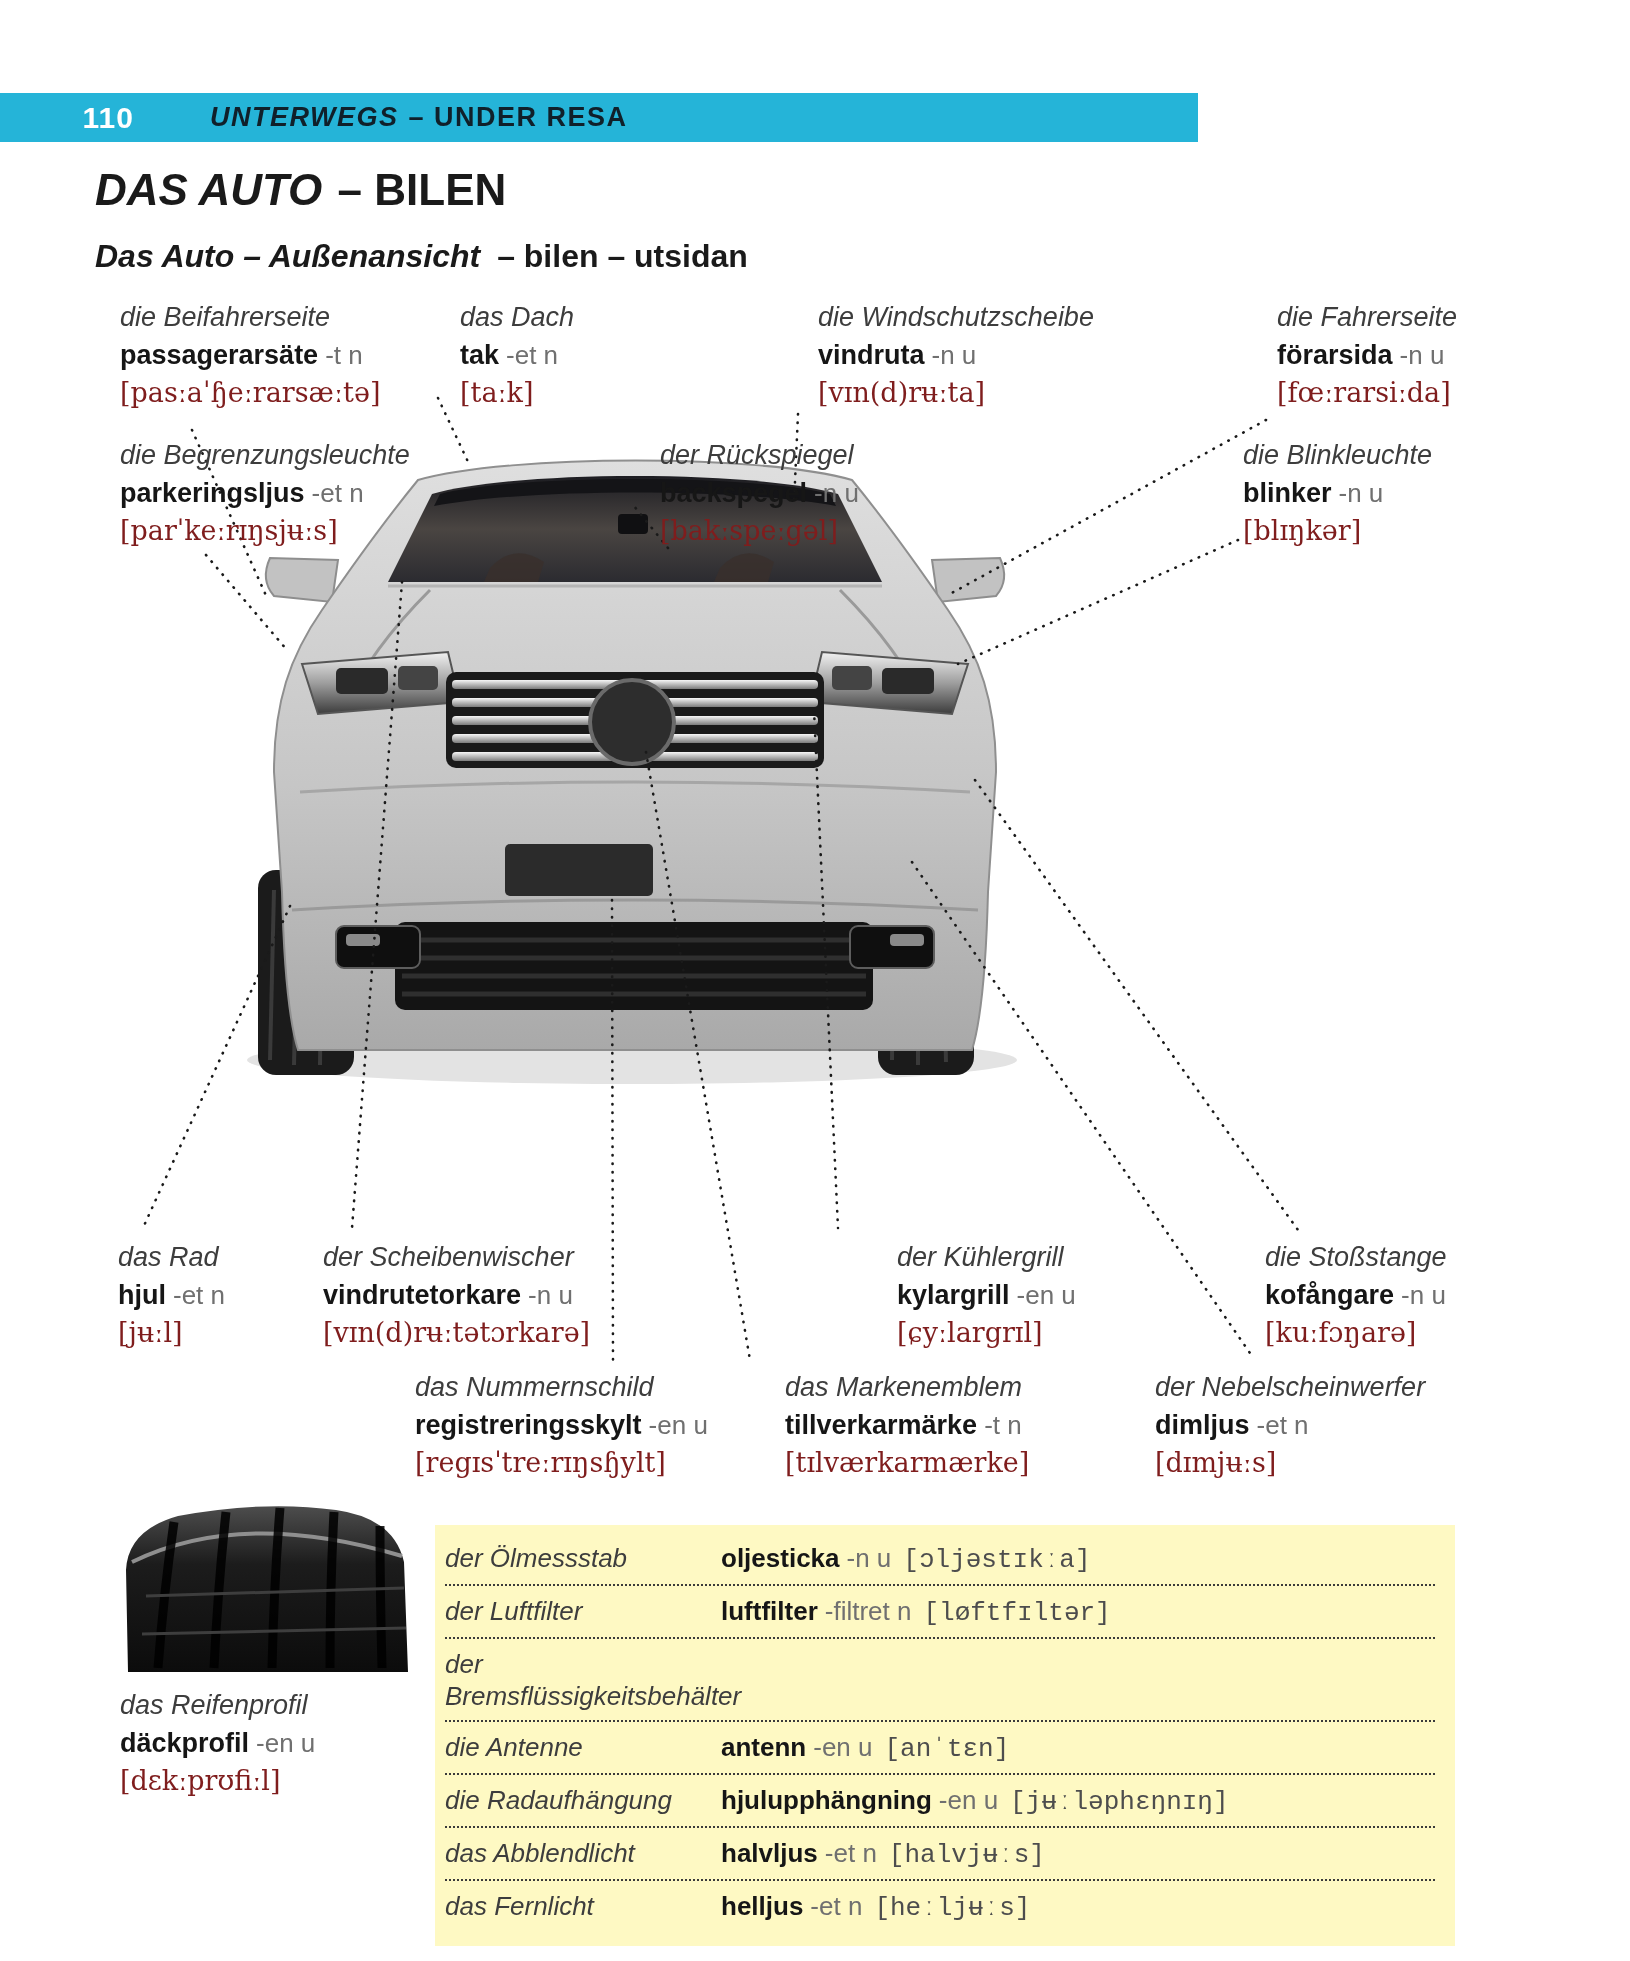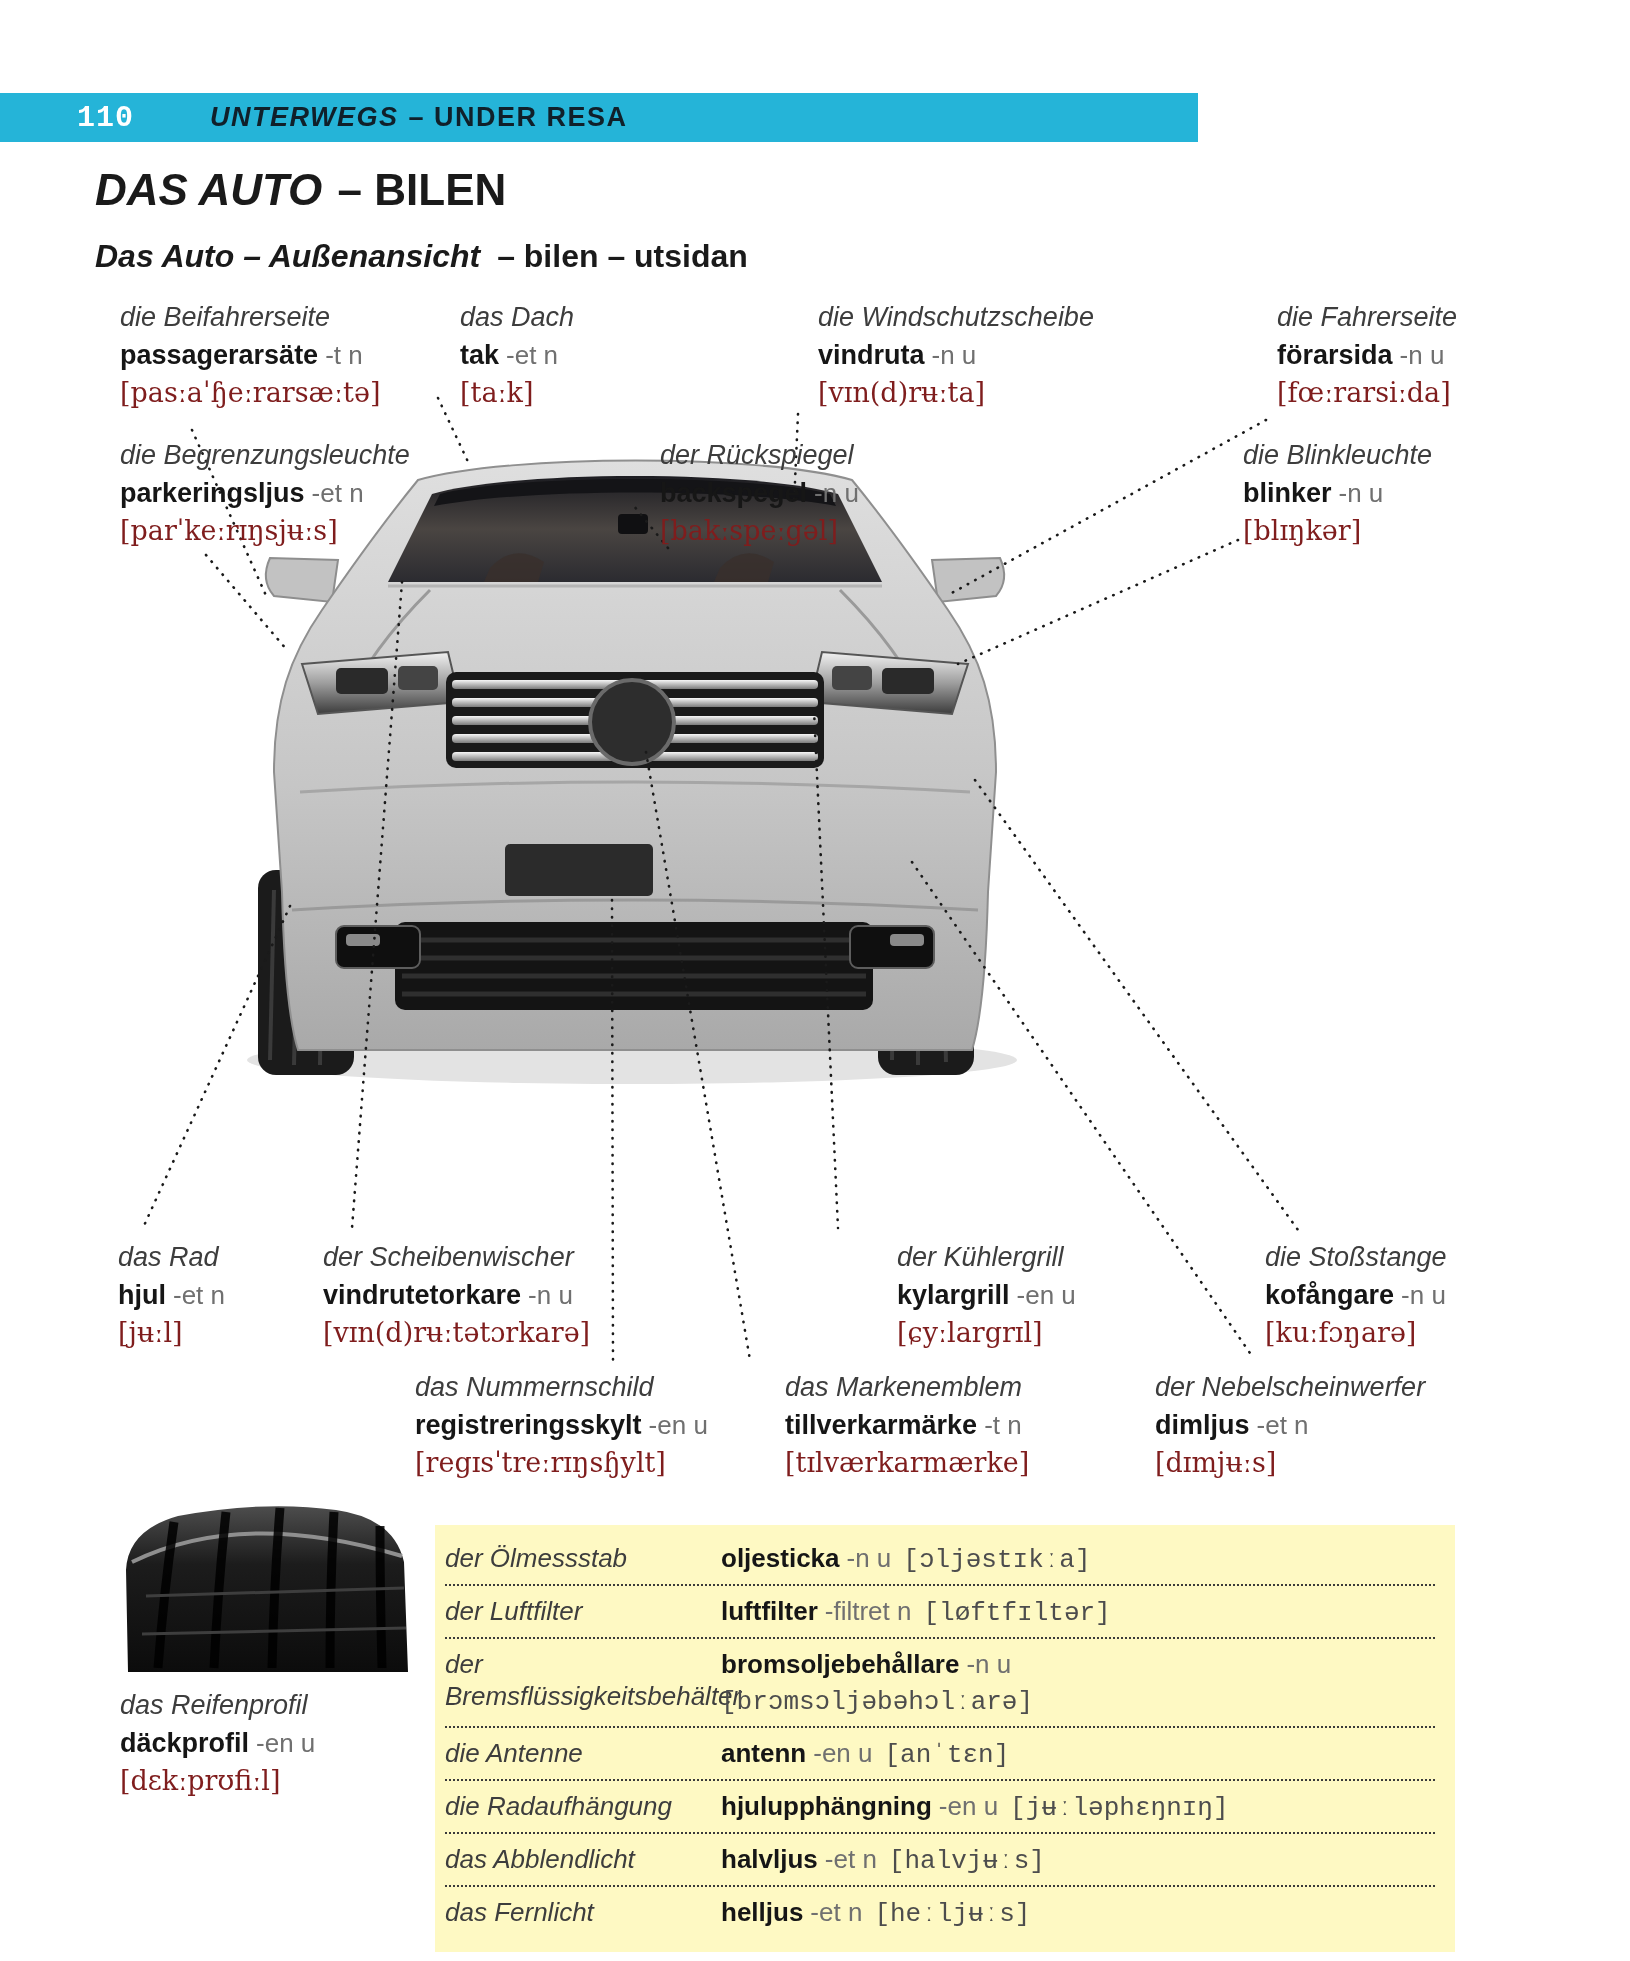--- a/index.html
+++ b/index.html
@@ -1,20 +1,20 @@
 <!DOCTYPE html>
 <html><head>
 <meta charset="utf-8">
 <style>
   html,body{margin:0;padding:0;background:#fff;}
   .page{position:relative;width:1630px;height:1961px;background:#ffffff;overflow:hidden;
         font-family:"Liberation Sans", sans-serif;color:#1a1a1a;}
   
   .bar{position:absolute;top:93px;height:49px;background:#25b4d8;}
-  .bar.num{left:0;width:152px;display:flex;align-items:center;justify-content:flex-end;padding-right:18px;box-sizing:border-box;font-family:Liberation Mono, monospace;}
+  .bar.num{left:0;width:152px;display:flex;align-items:center;justify-content:flex-end;padding-right:18px;box-sizing:border-box;}
   .bar.sect{left:152px;width:1046px;display:flex;align-items:center;padding-left:58px;box-sizing:border-box;}
   .pagenum{color:#fff;font-weight:700;font-size:30px;letter-spacing:1px;}
   .sect-de{font-style:italic;font-weight:700;font-size:27px;letter-spacing:1.5px;color:#10202a;}
   .sect-sv{font-weight:700;font-size:27px;letter-spacing:1.5px;color:#10202a;margin-left:10px;}
   
   .title{position:absolute;left:95px;top:165px;font-size:44px;}
   .title .de{font-style:italic;font-weight:700;}
   .title .sv{font-weight:700;margin-left:3px;}
   .subtitle{position:absolute;left:95px;top:238px;font-size:32px;}
   .subtitle .de{font-style:italic;font-weight:600;}
@@ -277,21 +277,20 @@
     <div class="trow">
       <div class="t-de">der Ölmessstab</div>
       <div class="t-sv"><span class="w">oljesticka</span><span class="sfx">-n u</span><span class="ph">[ɔljəstɪkːa]</span></div>
     </div>
     <div class="trow">
       <div class="t-de">der Luftfilter</div>
       <div class="t-sv"><span class="w">luftfilter</span><span class="sfx">-filtret n</span><span class="ph">[løftfɪltər]</span></div>
     </div>
     <div class="trow">
       <div class="t-de">der Bremsflüssigkeitsbehälter</div>
-      <div class="t-sv"><span class="w">bromsoljebehållare</span><span class="sfx">-n u</span><span class="ph block">[brɔmsɔljəbəhɔlːarə]</span></div>
     </div>
     <div class="trow">
       <div class="t-de">die Antenne</div>
       <div class="t-sv"><span class="w">antenn</span><span class="sfx">-en u</span><span class="ph">[anˈtɛn]</span></div>
     </div>
     <div class="trow">
       <div class="t-de">die Radaufhängung</div>
       <div class="t-sv"><span class="w">hjulupphängning</span><span class="sfx">-en u</span><span class="ph">[jʉːləphɛŋnɪŋ]</span></div>
     </div>
     <div class="trow">

